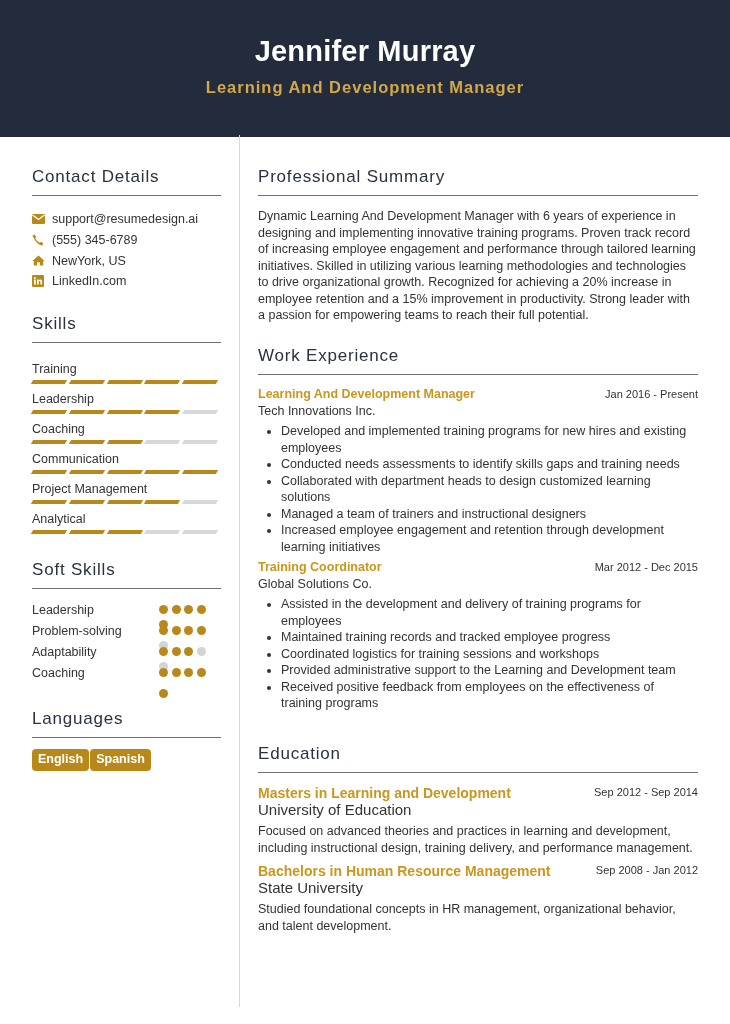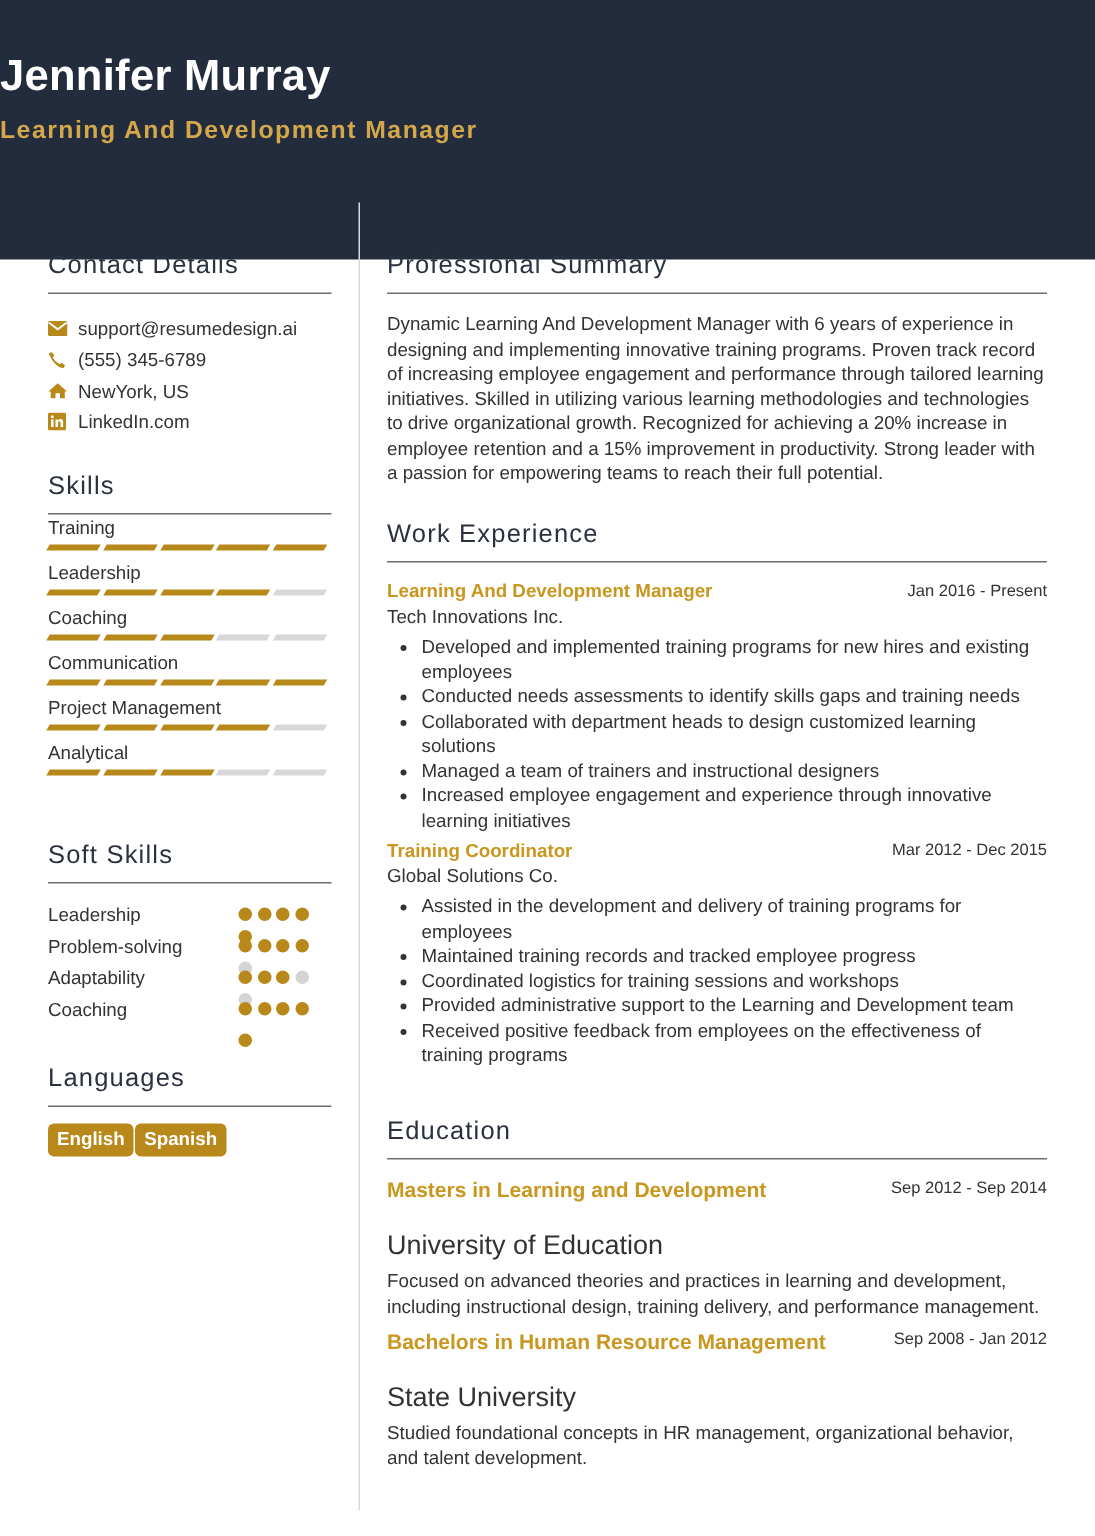--- a/index.html
+++ b/index.html
@@ -1,21 +1,21 @@
 <!DOCTYPE html>
 <html><head>
 <meta charset="utf-8">
 <style>
   * { box-sizing: border-box; margin: 0; padding: 0; }
   html, body { width: 730px; height: 1024px; background: #ffffff; overflow: hidden; }
   body { font-family: "Liberation Sans", "DejaVu Sans", sans-serif; color: #333; position: relative; }
 
   .header {
-    position: absolute; left: 0; top: 0; width: 730px; height: 173px;
-    background: #232c3d; 
+    position: absolute; left: 0; top: 0; width: 730px; height: 137px;
+    background: #232c3d; text-align: center;
   }
   .header .name {
     position: absolute; left: 0; right: 0; top: 35px;
     font-size: 29px; font-weight: bold; color: #ffffff; letter-spacing: 0.2px;
   }
   .header .title {
     position: absolute; left: 0; right: 0; top: 78px;
     font-size: 16.5px; font-weight: bold; color: #d4a84a; letter-spacing: 1px;
   }
 
@@ -33,21 +33,21 @@
 
   
   .contact { position: absolute; top: 32px; left: 0; width: 189px; }
   .contact .list { margin-top: 13px; }
   .contact .row { display: flex; align-items: center; height: 20.7px; font-size: 12.5px; color: #333; }
   .contact .ic { width: 20px; display: inline-flex; align-items: center; justify-content: flex-start; }
   .contact .ic svg { display: block; }
 
   
   .skills { position: absolute; top: 179px; left: 0; width: 189px; }
-  .skills .list { margin-top: 0; }
+  .skills .list { margin-top: 17px; }
   .skill { height: 30px; position: relative; }
   .skill .lbl { font-size: 12.5px; color: #333; position: absolute; top: 2px; left: 0; }
   .skill .bar { position: absolute; top: 20px; left: 0; display: flex; gap: 4px; }
   .skill .seg { width: 33.8px; height: 4px; transform: skewX(-30deg); background: #d8d8d8; }
   .skill .seg.on { background: #b8891a; }
 
   
   .soft { position: absolute; top: 425px; left: 0; width: 189px; }
   .soft .list { margin-top: 12px; position: relative; }
   .soft .row { height: 21px; position: relative; font-size: 12.5px; color: #333; }
@@ -76,21 +76,21 @@
   .job .co { font-size: 12.5px; color: #333; margin-top: 3px; }
   .job ul { margin-top: 5px; padding-left: 23px; }
   .job li { font-size: 12.5px; line-height: 16.5px; color: #333; }
   .job1 { margin-top: 12px; }
   .job2 { margin-top: 5px; }
 
   .edu { position: absolute; top: 609px; left: 0; width: 440px; }
   .deg { position: relative; }
   .deg .jt { font-size: 14px; font-weight: bold; color: #c9961e; }
   .deg .date { position: absolute; right: 0; top: 1px; font-size: 11px; color: #333; }
-  .deg .sch { font-size: 18px; color: #333; margin-top: 19px; }
+  .deg .sch { font-size: 15px; color: #333; margin-top: 0; }
   .deg p { margin-top: 5px; font-size: 12.5px; line-height: 16.5px; color: #333; }
   .deg1 { margin-top: 12px; }
   .deg2 { margin-top: 7px; }
 </style>
 </head>
 <body>
 
 <div class="header">
   <div class="name">Jennifer Murray</div>
   <div class="title">Learning And Development Manager</div>
@@ -274,21 +274,21 @@
     <div class="sec-title">Work Experience</div>
     <div class="job job1">
       <div class="jt">Learning And Development Manager</div>
       <div class="date">Jan 2016 - Present</div>
       <div class="co">Tech Innovations Inc.</div>
       <ul>
         <li>Developed and implemented training programs for new hires and existing employees</li>
         <li>Conducted needs assessments to identify skills gaps and training needs</li>
         <li>Collaborated with department heads to design customized learning solutions</li>
         <li>Managed a team of trainers and instructional designers</li>
-        <li>Increased employee engagement and experience through innovative learning initiatives</li>
+        <li>Increased employee engagement and retention through development learning initiatives</li>
       </ul>
     </div>
     <div class="job job2">
       <div class="jt">Training Coordinator</div>
       <div class="date">Mar 2012 - Dec 2015</div>
       <div class="co">Global Solutions Co.</div>
       <ul>
         <li>Assisted in the development and delivery of training programs for employees</li>
         <li>Maintained training records and tracked employee progress</li>
         <li>Coordinated logistics for training sessions and workshops</li>

